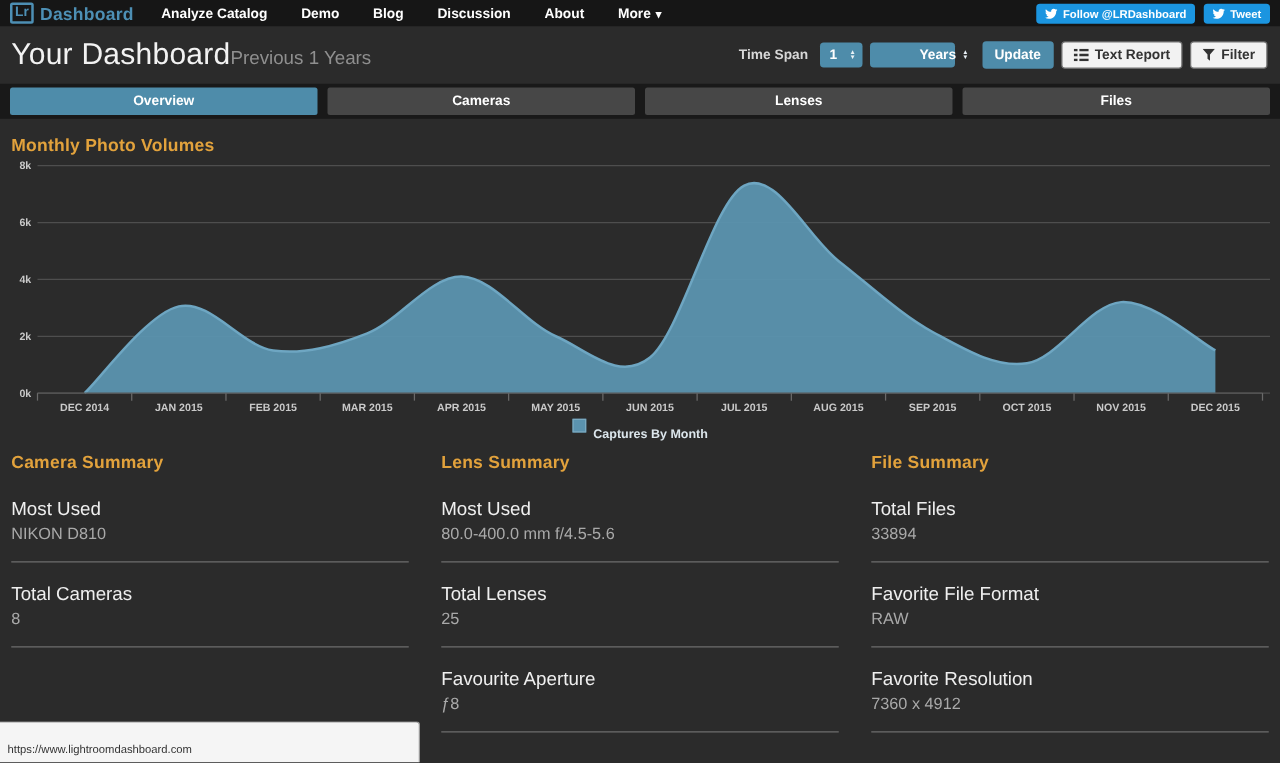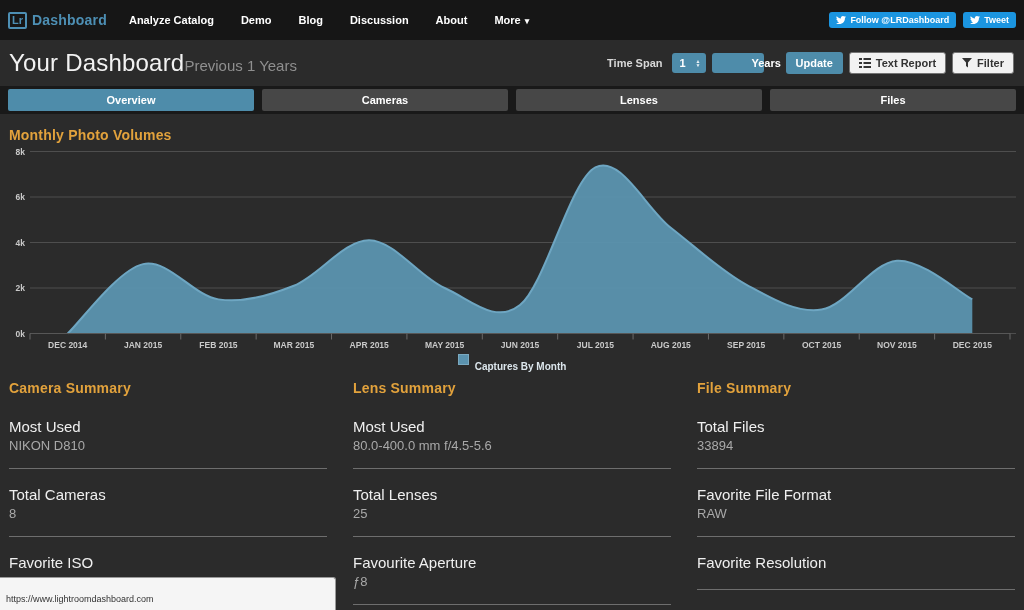--- a/index.html
+++ b/index.html
@@ -4,21 +4,21 @@
 <style>
   * { box-sizing: border-box; margin: 0; padding: 0; }
   html, body {
     width: 1024px; height: 610px; overflow: hidden;
     background: #2b2b2b;
     font-family: "Liberation Sans", sans-serif;
     position: relative;
   }
   
   .navbar {
-    height: 40px; background: #161616;
+    height: 21px; background: #161616;
     display: flex; align-items: center;
     padding: 0 8px; gap: 0;
   }
   .logo { display: flex; align-items: center; gap: 5px; margin-right: 22px; cursor: pointer; }
   .lr-box {
     color: #4d8fb4; border: 2px solid #4d8fb4; border-radius: 2px;
     font-weight: bold; font-size: 11px; padding: 0px 2px; line-height: 13px;
   }
   .logo-text { color: #4d8fb4; font-weight: bold; font-size: 14px; letter-spacing: 0.2px; }
   .nav-items { display: flex; list-style: none; align-items: center; gap: 27px; }
@@ -43,21 +43,21 @@
   .page-title { color: #f2f2f2; font-size: 24px; font-weight: normal; letter-spacing: 0.2px; }
   .page-subtitle { color: #8f8f8f; font-size: 15px; }
   .controls { display: flex; align-items: center; gap: 6px; }
   .ts-label { color: #d8d8d8; font-size: 11px; font-weight: bold; margin-right: 3px; }
   .sel {
     background: #4e8caa; color: #fff; border-radius: 3px; height: 20px;
     display: flex; align-items: center; justify-content: space-between;
     font-size: 11px; font-weight: bold; padding: 0 5px 0 8px; cursor: pointer;
   }
   .sel-1 { width: 34px; }
-  .sel-2 { width: 52px; padding-left: 40px; }
+  .sel-2 { width: 68px; padding-left: 40px; }
   .updown { display: flex; flex-direction: column; line-height: 4px; font-size: 5px; color: #eaf2f7; margin-left: 5px; }
   .btn-blue {
     background: #4e8caa; color: #fff; border: none; border-radius: 3px;
     height: 22px; padding: 0 10px; font-size: 11px; font-weight: bold;
     font-family: "Liberation Sans", sans-serif; cursor: pointer; margin-left: 16px;
   }
   .btn-light {
     background: #f2f2f2; color: #333; border: 1px solid #737373; border-radius: 3px;
     height: 22px; padding: 0 9px; font-size: 11px; font-weight: bold;
     font-family: "Liberation Sans", sans-serif; cursor: pointer;
@@ -245,24 +245,20 @@
     <h2 class="section-title summary-title">Camera Summary</h2>
     <div class="rows">
         <div class="srow">
     <div class="srow-label">Most Used</div>
     <div class="srow-value">NIKON D810</div>
   </div>
         <div class="srow">
     <div class="srow-label">Total Cameras</div>
     <div class="srow-value">8</div>
   </div>
-        <div class="srow">
-    <div class="srow-label">Favorite ISO</div>
-    <div class="srow-value">ISO 100</div>
-  </div>
       </div>
   </section>
     <section class="summary">
     <h2 class="section-title summary-title">Lens Summary</h2>
     <div class="rows">
         <div class="srow">
     <div class="srow-label">Most Used</div>
     <div class="srow-value">80.0-400.0 mm f/4.5-5.6</div>
   </div>
         <div class="srow">
@@ -281,18 +277,19 @@
         <div class="srow">
     <div class="srow-label">Total Files</div>
     <div class="srow-value">33894</div>
   </div>
         <div class="srow">
     <div class="srow-label">Favorite File Format</div>
     <div class="srow-value">RAW</div>
   </div>
         <div class="srow">
     <div class="srow-label">Favorite Resolution</div>
+    <div class="srow-value">7360 x 4912</div>
   </div>
       </div>
   </section>
   </div>
 
 <div class="status-bar">https://www.lightroomdashboard.com</div>
 
 </body></html>

